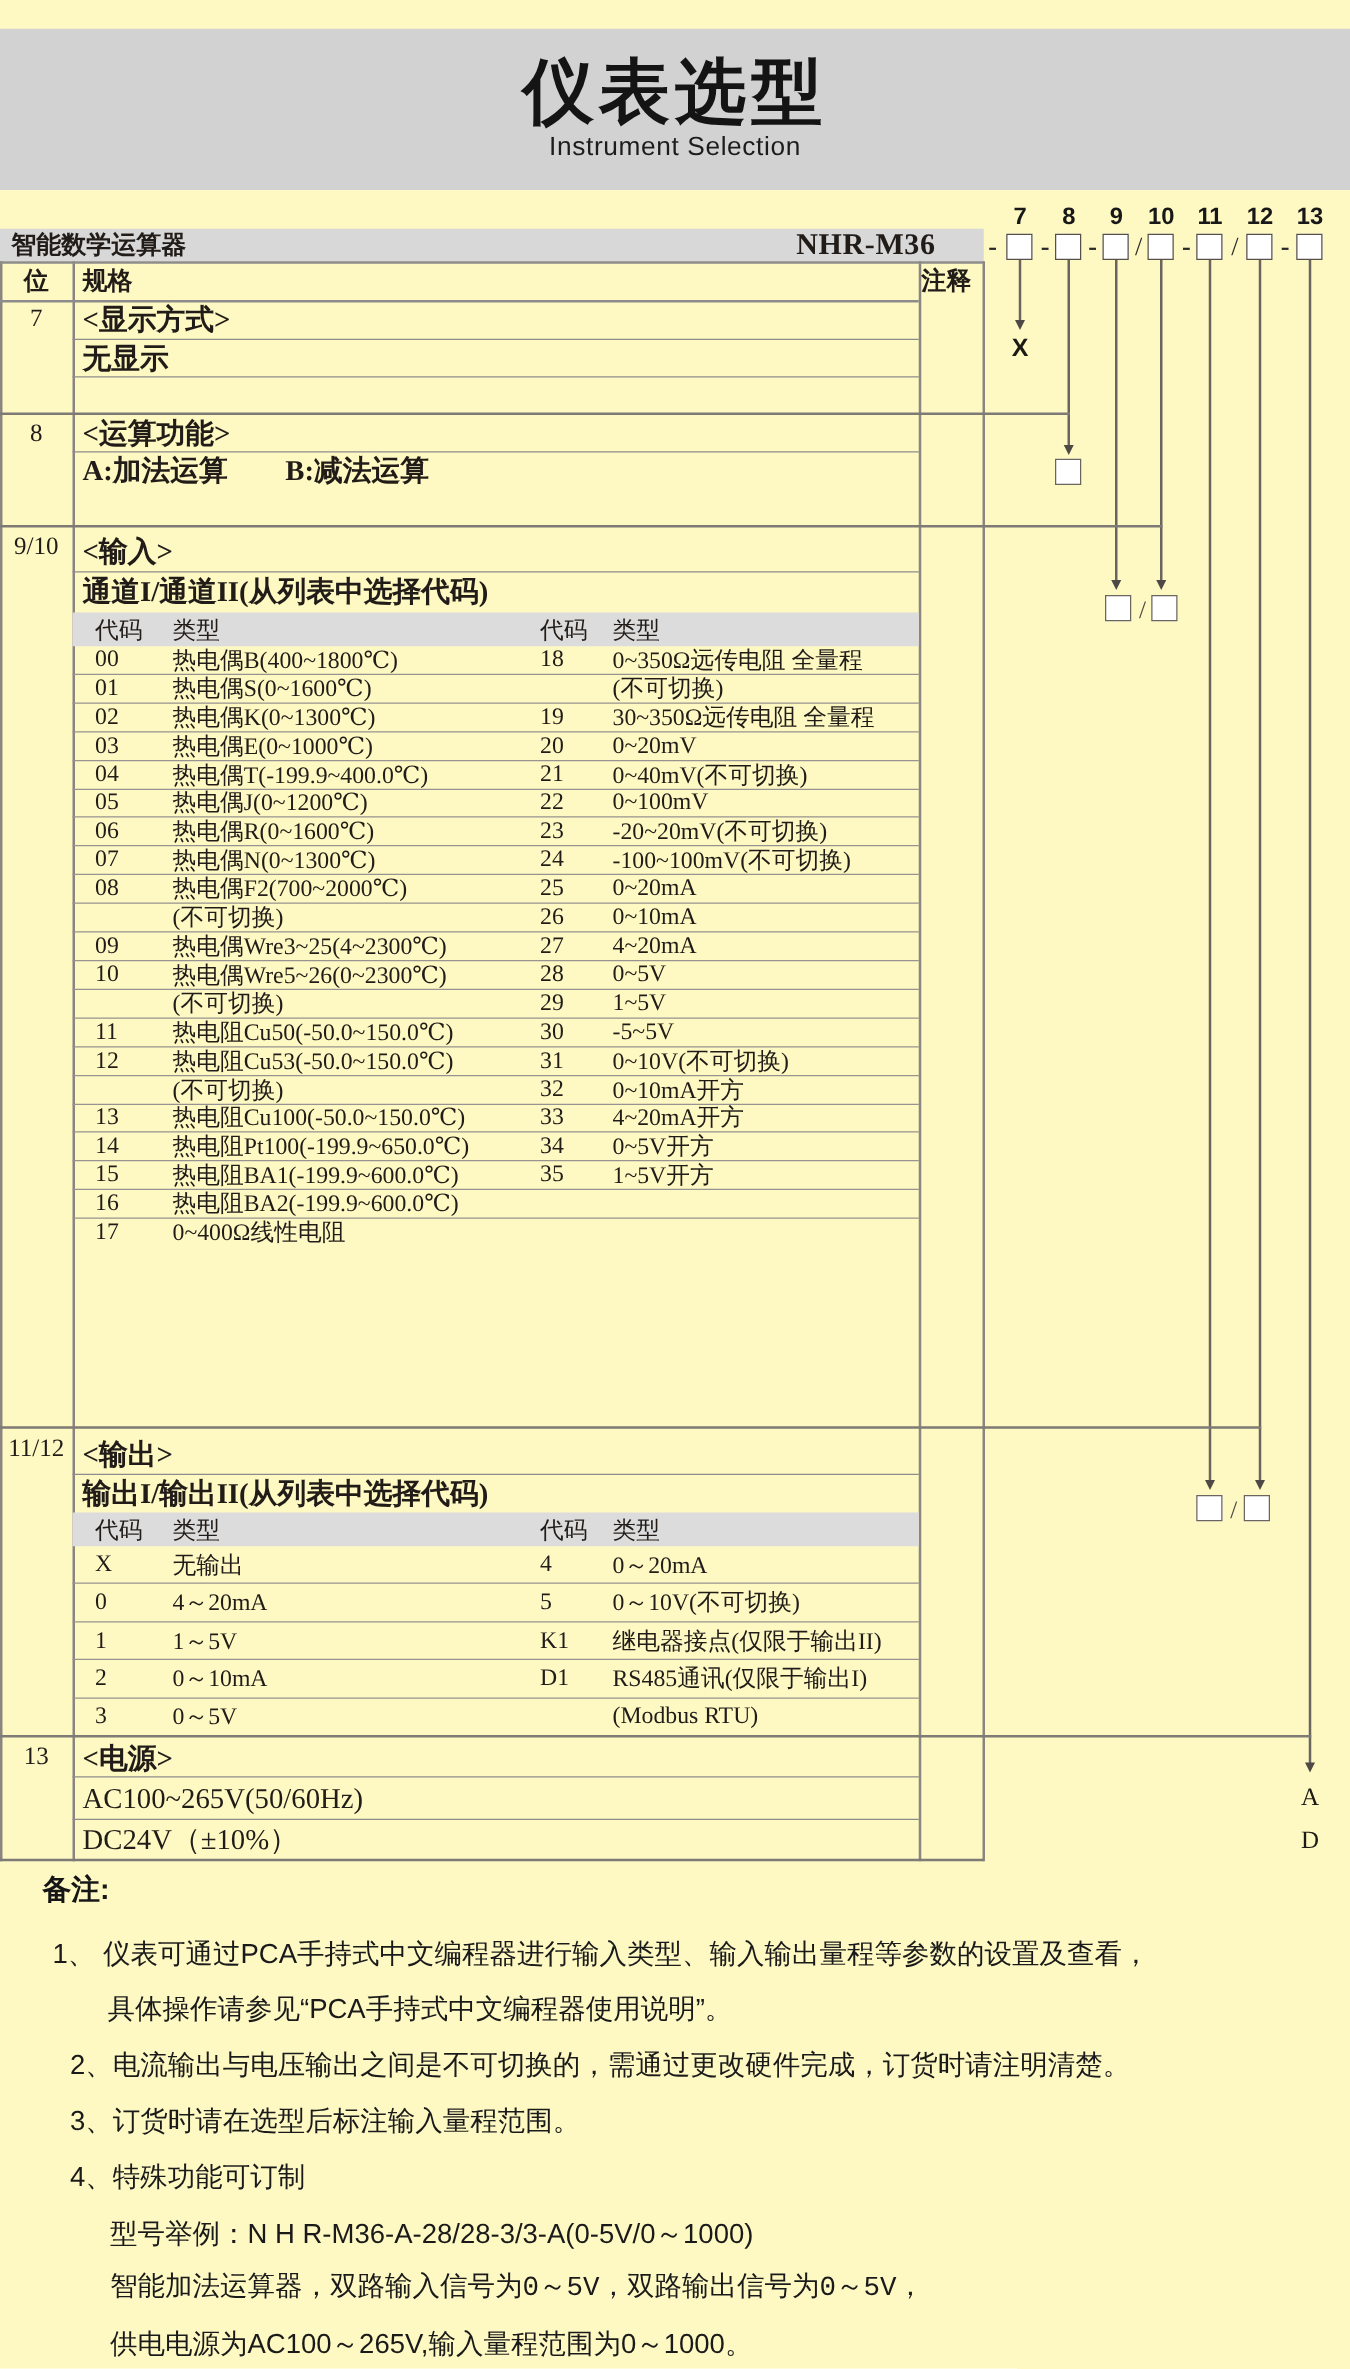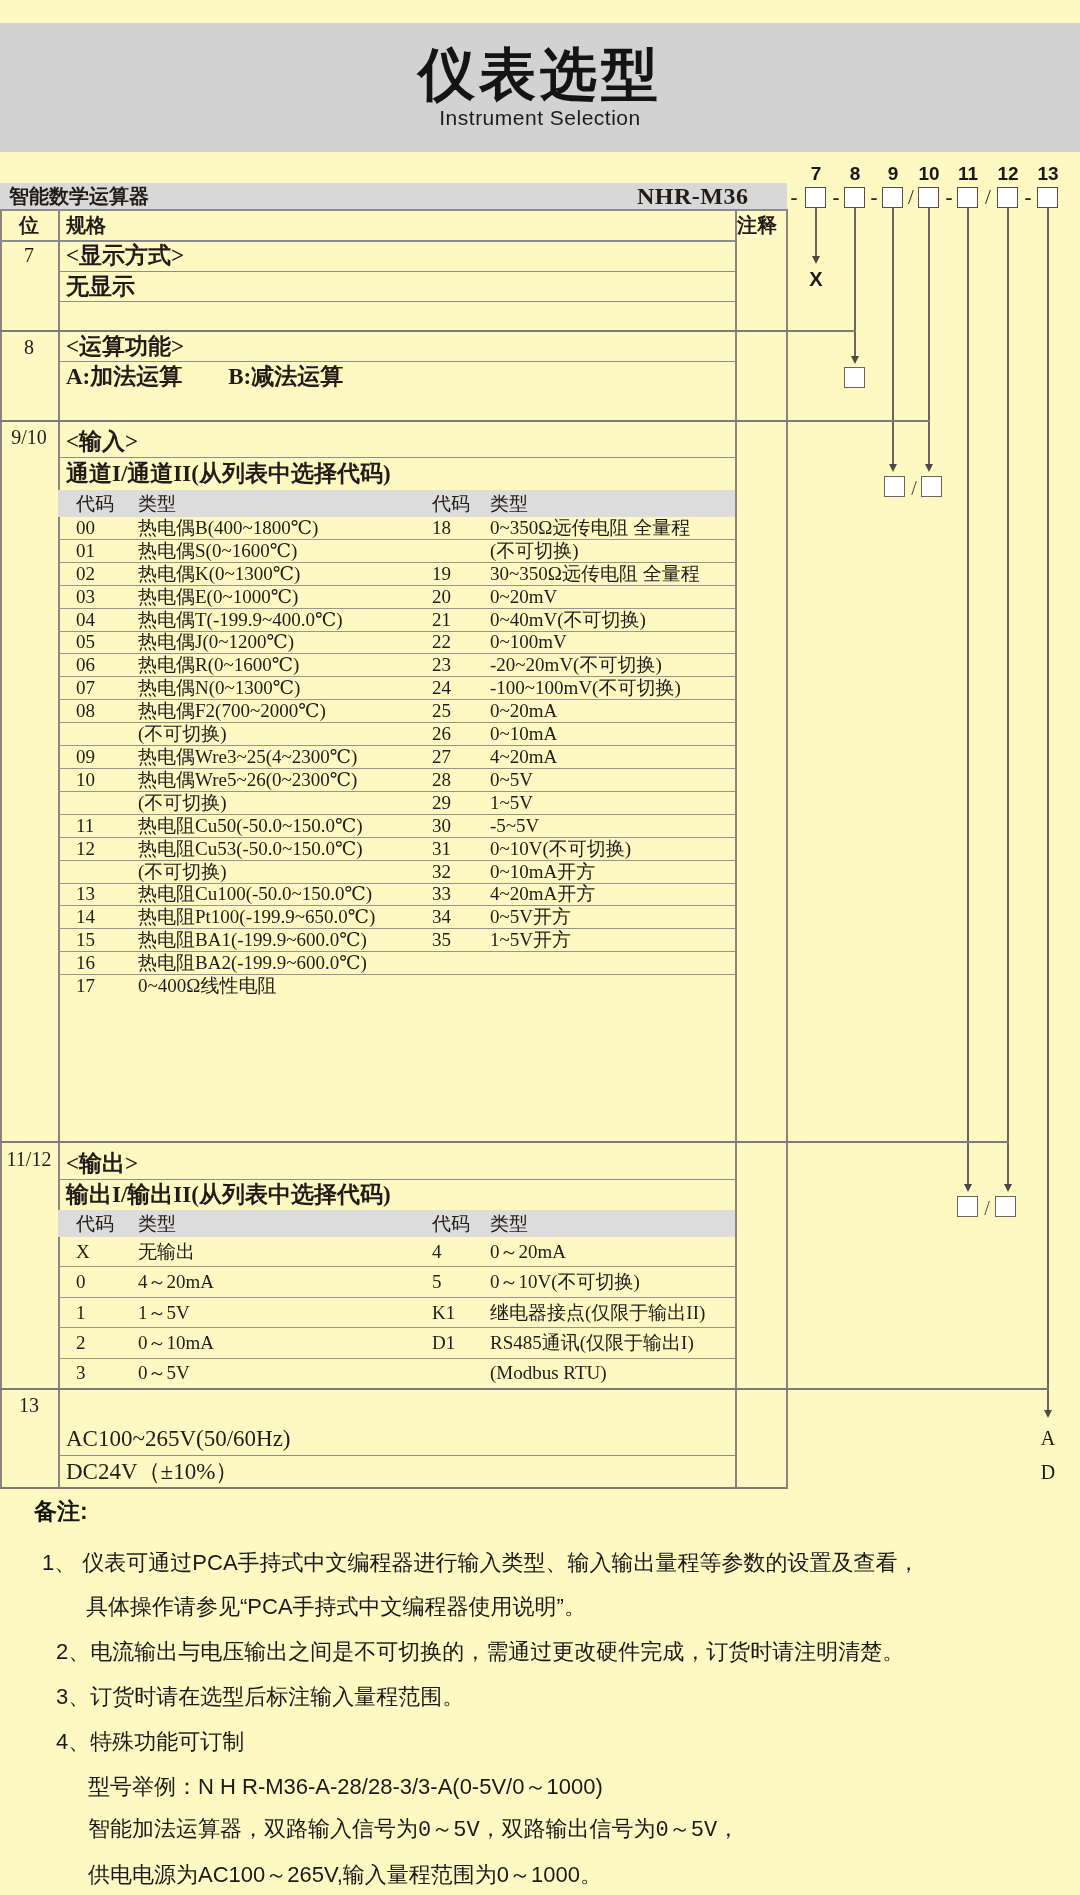--- a/index.html
+++ b/index.html
@@ -367,20 +367,21 @@
       </div>
 
       <div class="crow">
         <span class="cc">3</span>
         <span class="ct">0～5V</span>
         <span class="cc2"></span>
         <span class="ct2">(Modbus RTU)</span>
       </div>
     </div>
 
+  <div class="trow bold" style="top:1390px;height:32px;line-height:34px">&lt;电源&gt;</div>
   <div class="trow" style="top:1422px;height:34px;line-height:34px">AC100~265V(50/60Hz)</div>
   <div class="trow nb" style="top:1456px;height:31px;line-height:31px">DC24V（±10%）</div>
 
   <div class="notes-head">备注:</div>
   <div>
 
   <div class="note-line">1、 仪表可通过PCA手持式中文编程器进行输入类型、输入输出量程等参数的设置及查看，</div>
       <div class="note-line">具体操作请参见“PCA手持式中文编程器使用说明”。</div>
       <div class="note-line">2、电流输出与电压输出之间是不可切换的，需通过更改硬件完成，订货时请注明清楚。</div>
       <div class="note-line">3、订货时请在选型后标注输入量程范围。</div>

